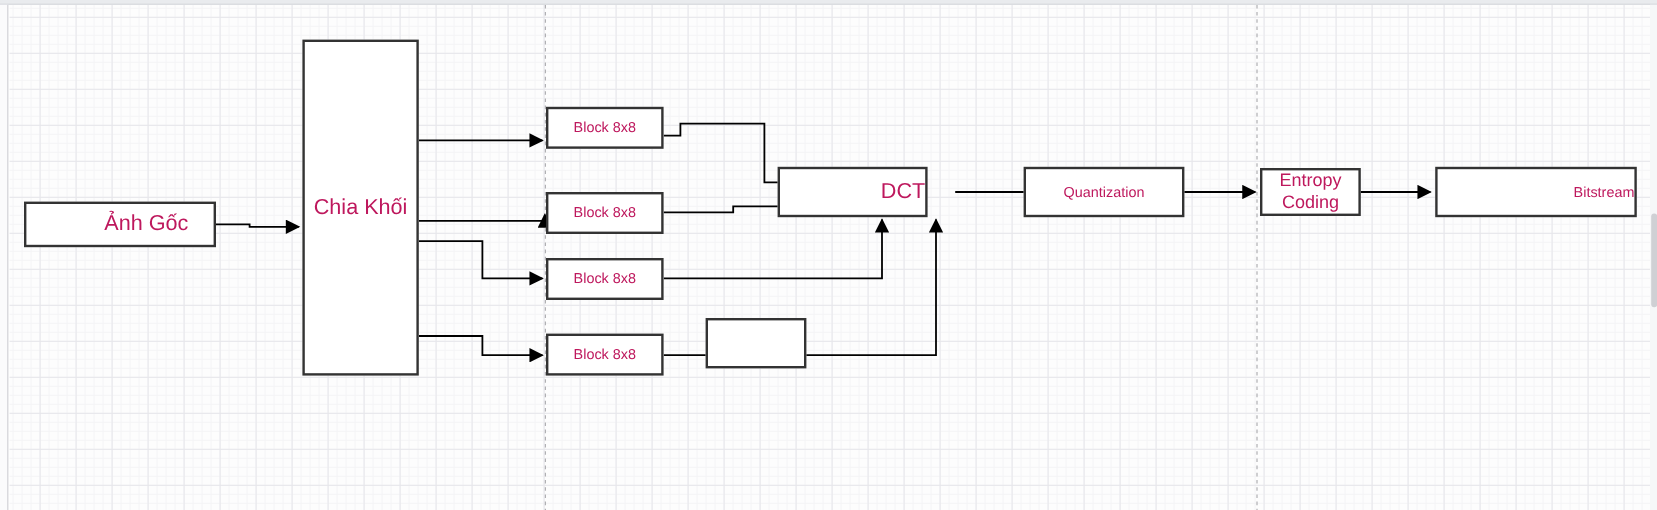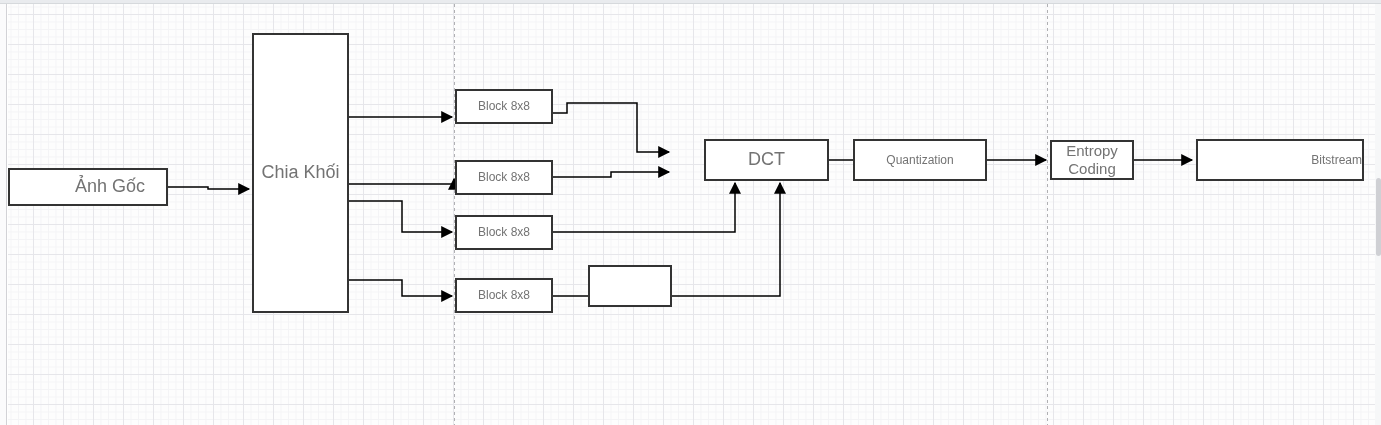--- a/index.html
+++ b/index.html
@@ -26,21 +26,21 @@
   #scrollbar-track{position:absolute;right:0;top:4px;width:6px;height:421px;background:#f6f7f8;z-index:3;}
   #scrollbar-thumb{position:absolute;right:0;top:174px;width:5px;height:78px;background:#cfd0d4;
     border-radius:3px;}
 
   
   #edges{position:absolute;left:0;top:0;width:1381px;height:425px;z-index:1;}
 
   
   .node{position:absolute;box-sizing:border-box;background:#ffffff;border:2px solid #333333;
     display:flex;align-items:center;justify-content:center;text-align:center;
-    color:#737373;z-index:2;line-height:1.2;white-space:pre-line;}
+    color:#be185d;z-index:2;line-height:1.2;white-space:pre-line;}
   .fs18{font-size:18px;}
   .fs16{font-size:12px;}
   .fs15{font-size:15px;}
   .fs12{font-size:12px;}
 
   .edge{stroke:#000000;stroke-width:1.5;fill:none;}
   .page-divider{stroke:#b0b0b3;stroke-width:1;stroke-dasharray:3 3;fill:none;}
 </style>
 </head>
 <body>
@@ -69,21 +69,21 @@
     <path class="edge" d="M553,113 L567,113 L567,103 L637,103 L637,152 L669,152" marker-end="url(#arrow)"></path>
     <path class="edge" d="M553,177 L611,177 L611,172 L669,172" marker-end="url(#arrow)"></path>
     <path class="edge" d="M553,232 L735,232 L735,183" marker-end="url(#arrow)"></path>
     <path class="edge" d="M553,296 L589,296"></path>
     <path class="edge" d="M671,296 L780,296 L780,183" marker-end="url(#arrow)"></path>
     <path class="edge" d="M796,160 L854,160"></path>
     <path class="edge" d="M986,160 L1046,160" marker-end="url(#arrow)"></path>
     <path class="edge" d="M1133,160 L1192,160" marker-end="url(#arrow)"></path>
   </svg>
 
-  <div class="node fs18" style="left:8px;top:168px;width:160px;height:38px;padding-left:44px;">
+  <div class="node fs18" style="left:20px;top:168px;width:160px;height:38px;padding-left:44px;">
     <span>Ảnh Gốc</span>
   </div>
 
   <div class="node fs18" style="left:252px;top:33px;width:97px;height:280px;">
     <span>Chia Khối</span>
   </div>
 
   <div class="node fs12" style="left:455px;top:89px;width:98px;height:35px;">
     <span>Block 8x8</span>
   </div>
@@ -97,21 +97,21 @@
   </div>
 
   <div class="node fs12" style="left:455px;top:278px;width:98px;height:35px;">
     <span>Block 8x8</span>
   </div>
 
   <div class="node fs12" style="left:588px;top:265px;width:84px;height:42px;">
     <span></span>
   </div>
 
-  <div class="node fs18" style="left:704px;top:139px;width:125px;height:42px;">
+  <div class="node fs18" style="left:648px;top:139px;width:125px;height:42px;justify-content:flex-end;">
     <span>DCT</span>
   </div>
 
   <div class="node fs16" style="left:853px;top:139px;width:134px;height:42px;">
     <span>Quantization</span>
   </div>
 
   <div class="node fs15" style="left:1050px;top:140px;width:84px;height:40px;padding:0 18px;">
     <span>Entropy Coding</span>
   </div>

